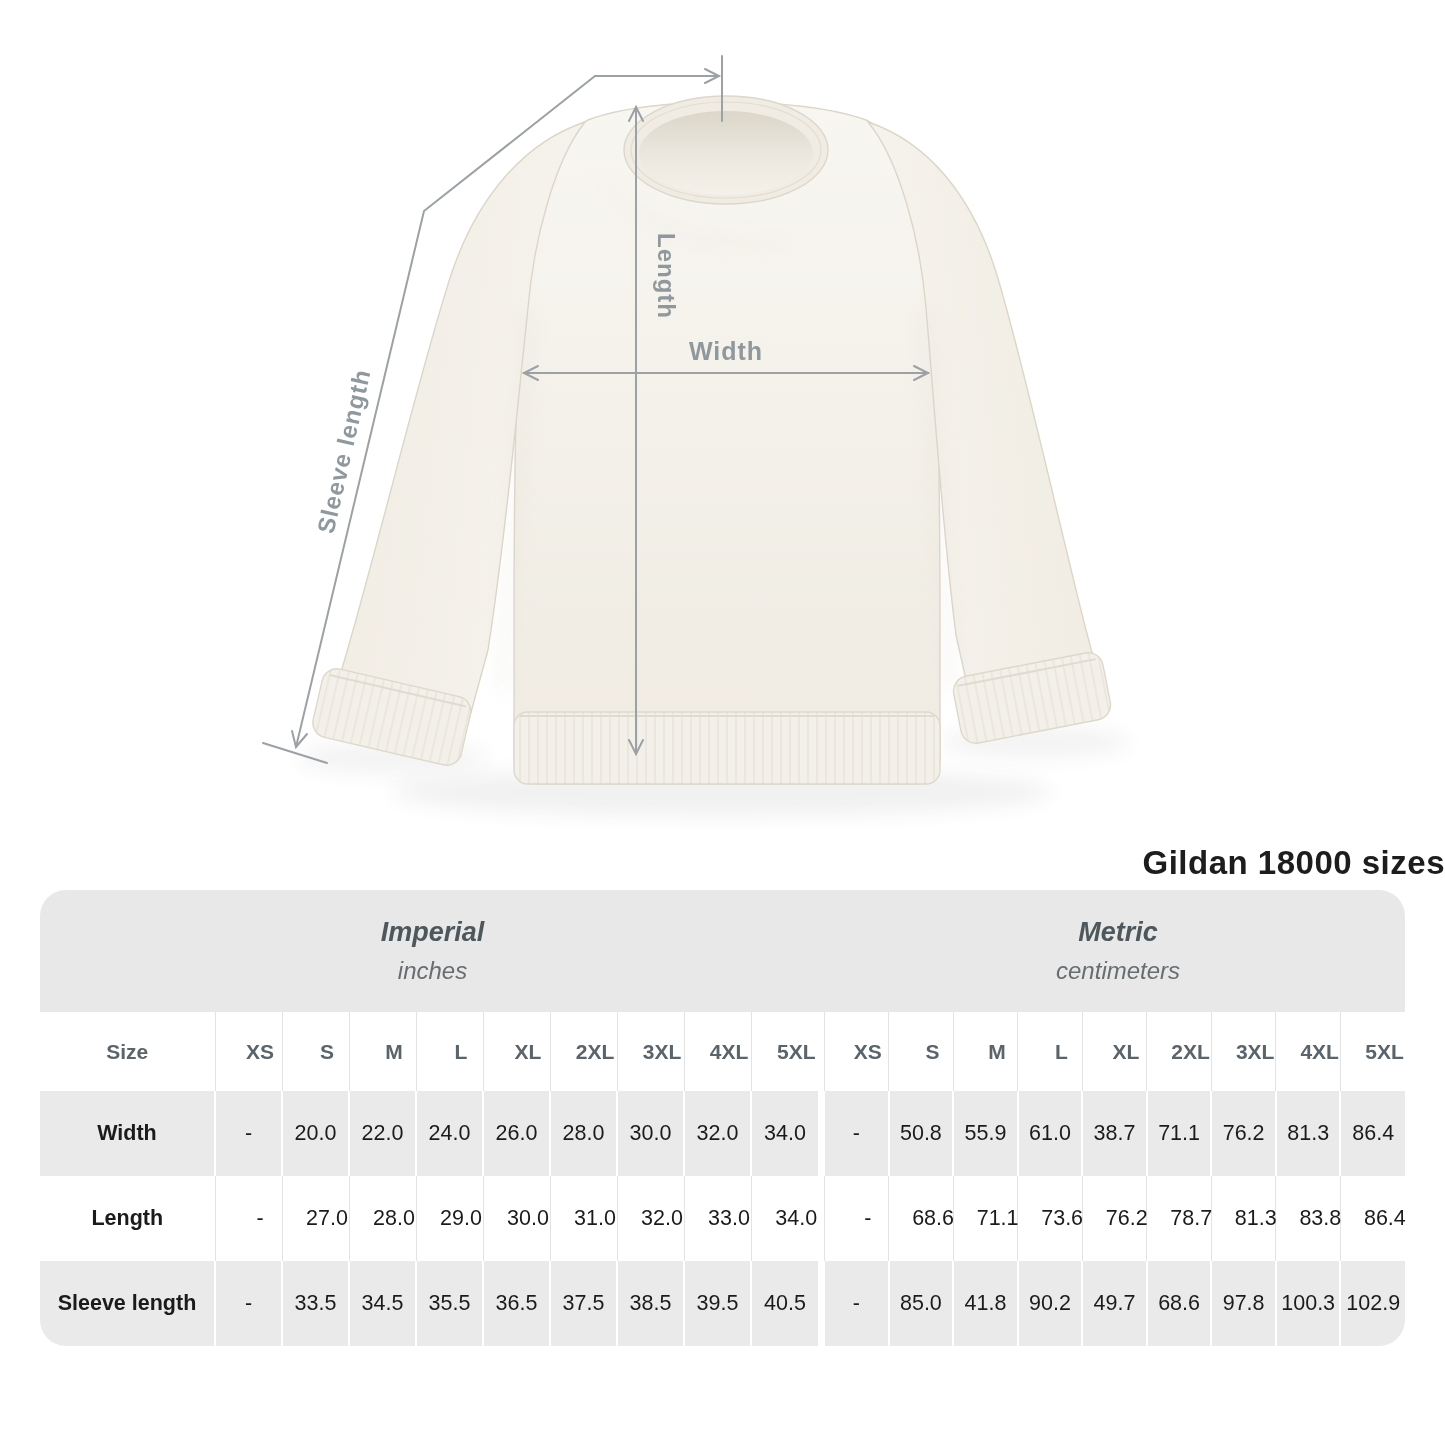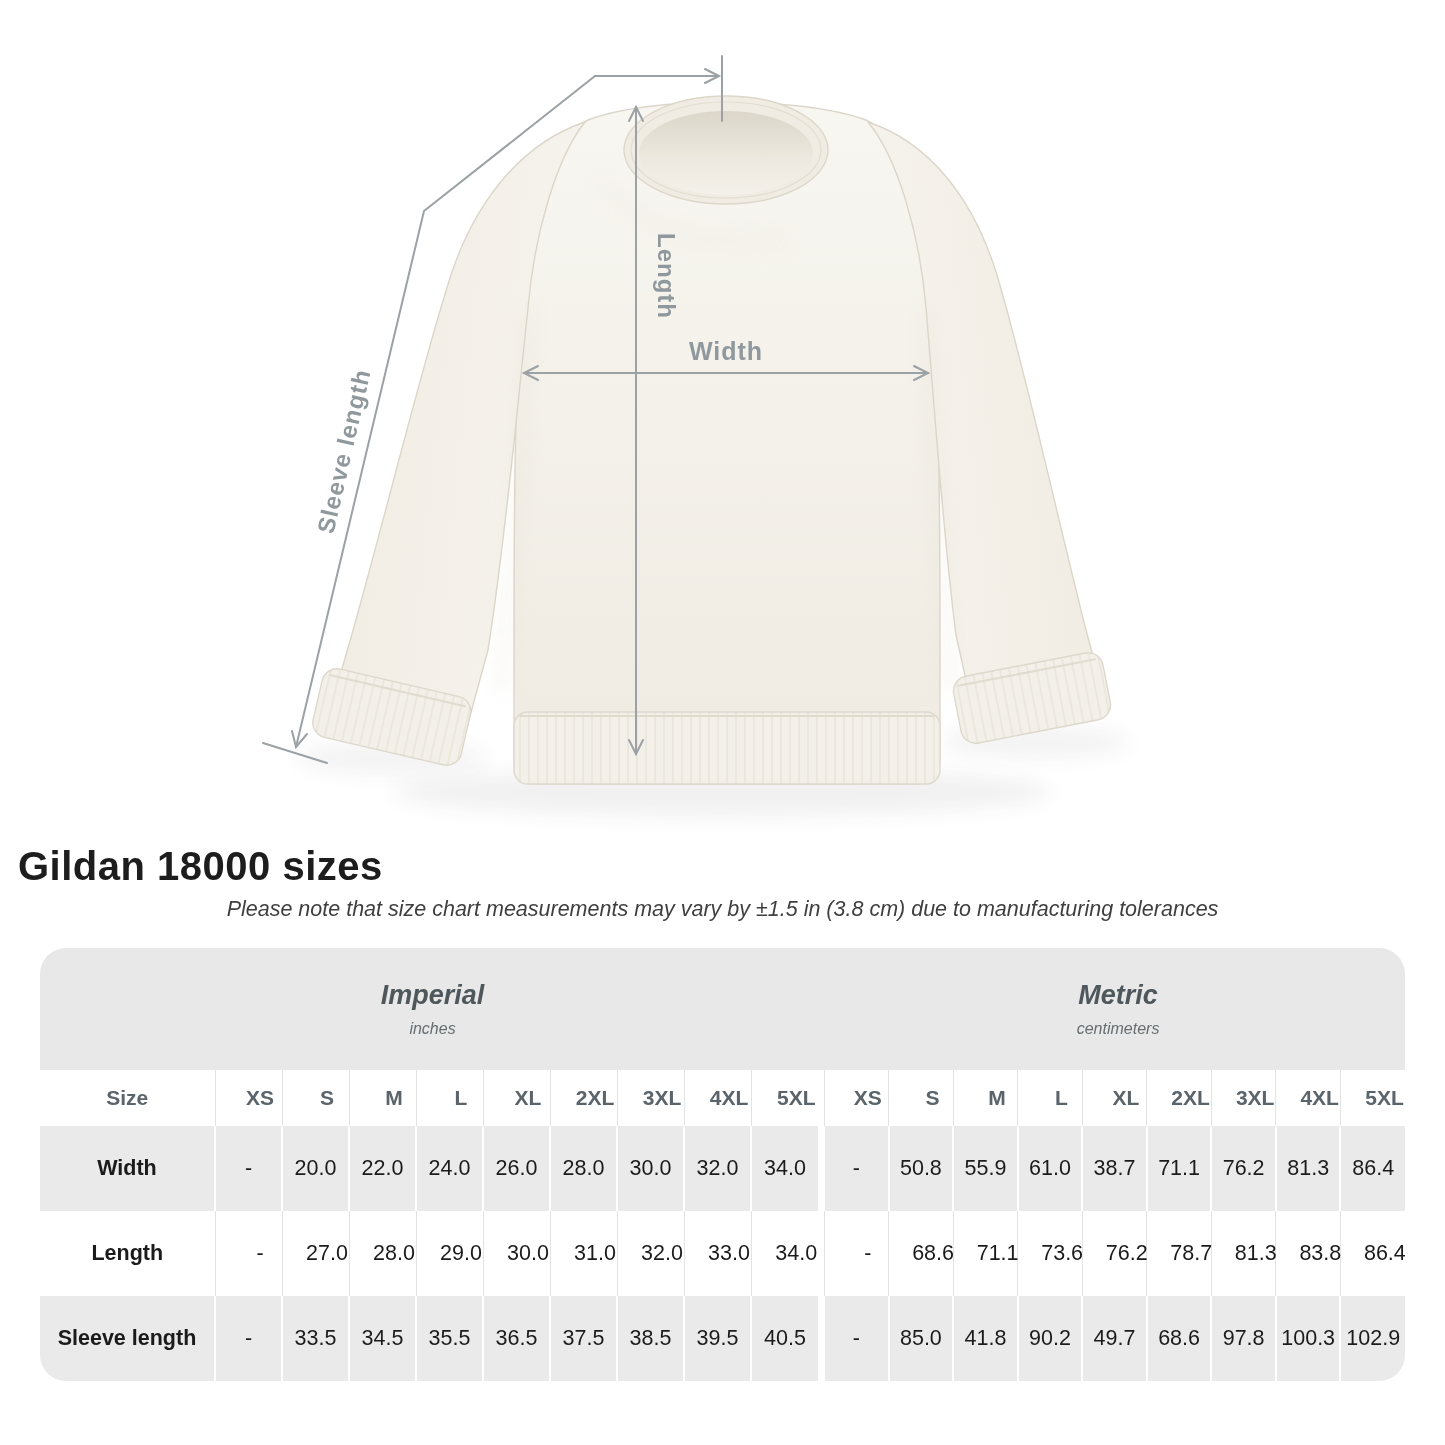--- a/index.html
+++ b/index.html
@@ -1,31 +1,31 @@
 <!DOCTYPE html>
 <html><head>
 <meta charset="utf-8">
 <style>
   html,body{margin:0;padding:0;background:#ffffff;}
   body{width:1445px;font-family:"Liberation Sans",sans-serif;}
   .stage{position:relative;width:1445px;height:1445px;background:#fff;overflow:hidden;}
   svg.garment{display:block;}
 
-  .page-title{margin:14px 0 8px 18px;text-align:left;font-size:40px;font-weight:bold;color:#1d1d1d;letter-spacing:.5px;}
+  .page-title{margin:14px 0 8px 18px;text-align:right;font-size:33px;font-weight:bold;color:#1d1d1d;letter-spacing:.5px;}
   .page-note{margin:0 0 26px 0;text-align:center;font-style:italic;font-size:21.5px;color:#3f3f3f;}
 
   .table-wrap{width:1365px;margin:0 auto;border-radius:26px;overflow:hidden;}
   table.size-table{width:100%;border-collapse:collapse;table-layout:fixed;}
   table.size-table td{text-align:center;vertical-align:middle;padding:0;}
 
   tr.band-row td{background:#e9e8e8;height:122px;padding-left:7px;}
   .band-title{font-size:27px;font-weight:bold;font-style:italic;color:#4e585c;margin-bottom:9px;}
-  .band-sub{font-size:16px;font-style:italic;color:#666e72;}
-
-  tr.size-row td{background:#ffffff;height:56px;font-weight:bold;font-size:21px;color:#5a646a;}
+  .band-sub{font-size:24px;font-style:italic;color:#666e72;}
+
+  tr.size-row td{background:#ffffff;height:79px;font-weight:bold;font-size:21px;color:#5a646a;}
   tr.data-row td{height:85px;font-size:21.5px;color:#1b1b1b;}
   tr.stripe td{background:#ebeaea;}
   tr.plain td{background:#ffffff;}
   td.rowlabel{font-weight:bold;color:#57626a;font-size:21.5px;}
 
   tr.size-row td + td,
   tr.plain td + td{border-left:1px solid #e3e3e3;padding-left:23px;}
   tr.stripe td + td{border-left:2px solid #ffffff;}
   td.divider{background:#ffffff !important;border-left:none !important;}
   tr.band-row td.divider{background:#e9e8e8 !important;}
@@ -149,21 +149,20 @@
     </g>
 
     <g font-family="Liberation Sans, sans-serif" font-weight="bold" fill="#8f989c" letter-spacing="1">
       <text x="658" y="276" font-size="24" text-anchor="middle" transform="rotate(90 658 276)">Length</text>
       <text x="726" y="360" font-size="25" text-anchor="middle">Width</text>
       <text x="352" y="453" font-size="24" text-anchor="middle" transform="rotate(-77 352 453)">Sleeve length</text>
     </g>
   </svg>
 
   <div class="page-title">Gildan 18000 sizes</div>
-  <div class="page-note">Please note that size chart measurements may vary by ±1.5 in (3.8 cm) due to manufacturing tolerances</div>
 
   <div class="table-wrap">
     <table class="size-table">
       <colgroup>
         <col style="width:175px">
         <col span="9" style="width:67px">
         <col style="width:6px">
         <col span="9">
       </colgroup>
 

